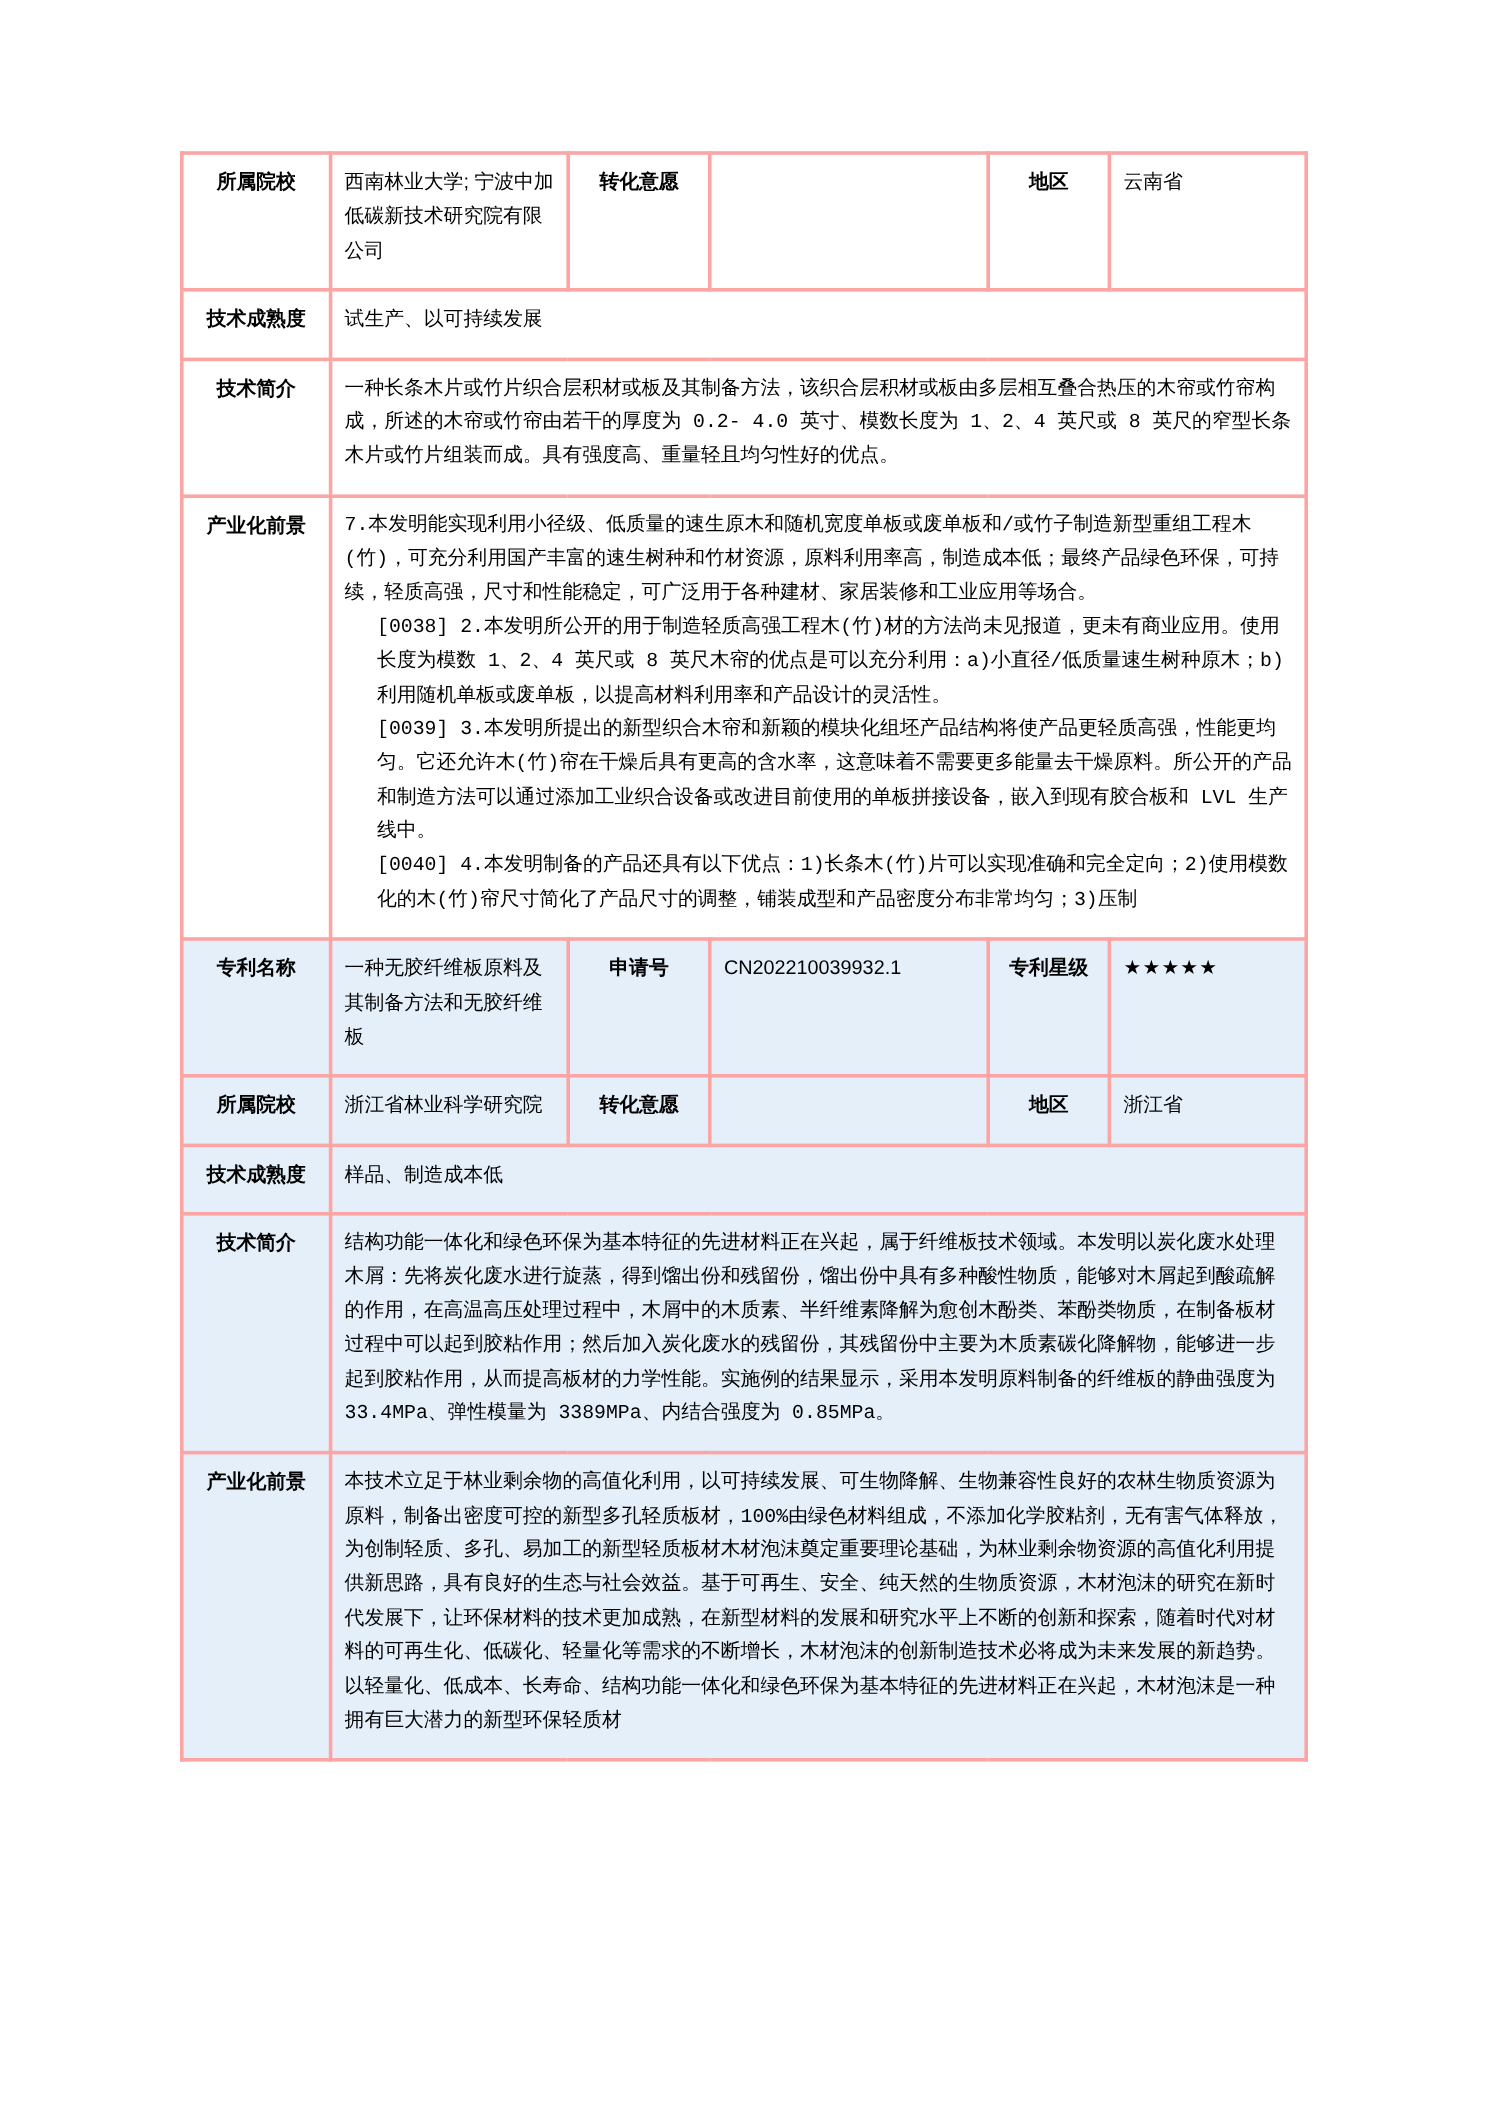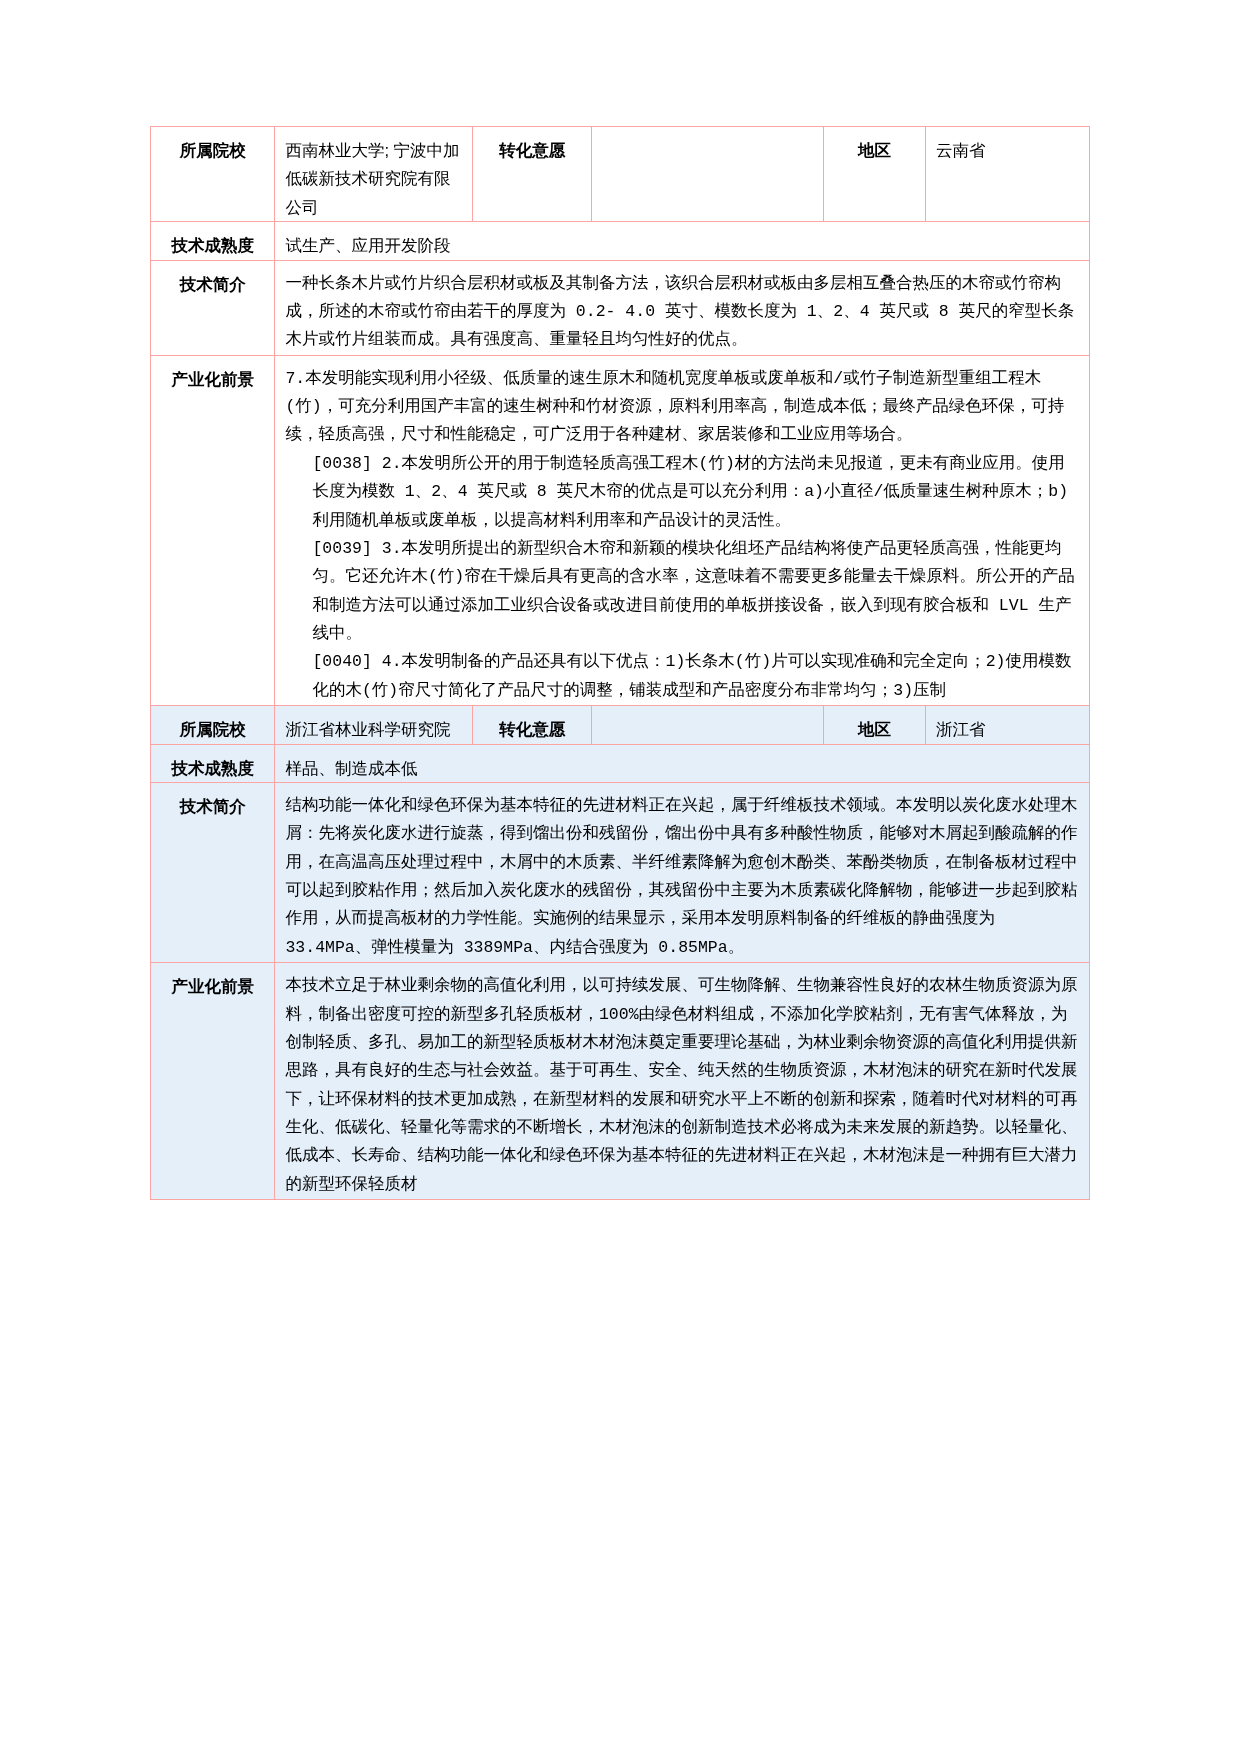--- a/index.html
+++ b/index.html
@@ -19,23 +19,23 @@
     height: 1754px;
     box-sizing: border-box;
     padding: 126px 150px 0 150px;
   }
   table.doc {
     width: 940px;
     border-collapse: collapse;
     table-layout: fixed;
   }
   table.doc td {
-    border: 1px solid #fca5a5;
+    border: 3px solid #fca5a5;
     vertical-align: top;
-    padding: 9px 10px 0 10px;
+    padding: 9px 10px 17px 10px;
     font-size: 16.5px;
     line-height: 1.72;
     word-break: break-word;
   }
   td.label {
     font-weight: bold;
     text-align: center;
     white-space: nowrap;
   }
   .shade td {
@@ -83,40 +83,48 @@
         <td class="label">所属院校</td>
         <td>西南林业大学; 宁波中加低碳新技术研究院有限公司</td>
         <td class="label">转化意愿</td>
         <td></td>
         <td class="label">地区</td>
         <td>云南省</td>
       </tr>
 
       <tr>
         <td class="label">技术成熟度</td>
-        <td colspan="5">试生产、应用开发阶段</td>
+        <td colspan="5">试生产、以可持续发展</td>
       </tr>
 
       <tr>
         <td class="label">技术简介</td>
         <td colspan="5" class="cellblock">
           <p class="para">一种长条木片或竹片织合层积材或板及其制备方法，该织合层积材或板由多层相互叠合热压的木帘或竹帘构成，所述的木帘或竹帘由若干的厚度为 0.2- 4.0 英寸、模数长度为 1、2、4 英尺或 8 英尺的窄型长条木片或竹片组装而成。具有强度高、重量轻且均匀性好的优点。</p>
         </td>
       </tr>
 
       <tr>
         <td class="label">产业化前景</td>
         <td colspan="5" class="cellblock">
           <p class="para">7.本发明能实现利用小径级、低质量的速生原木和随机宽度单板或废单板和/或竹子制造新型重组工程木(竹)，可充分利用国产丰富的速生树种和竹材资源，原料利用率高，制造成本低；最终产品绿色环保，可持续，轻质高强，尺寸和性能稳定，可广泛用于各种建材、家居装修和工业应用等场合。</p>
           <p class="para">[0038] 2.本发明所公开的用于制造轻质高强工程木(竹)材的方法尚未见报道，更未有商业应用。使用长度为模数 1、2、4 英尺或 8 英尺木帘的优点是可以充分利用：a)小直径/低质量速生树种原木；b)利用随机单板或废单板，以提高材料利用率和产品设计的灵活性。</p>
           <p class="para">[0039] 3.本发明所提出的新型织合木帘和新颖的模块化组坯产品结构将使产品更轻质高强，性能更均匀。它还允许木(竹)帘在干燥后具有更高的含水率，这意味着不需要更多能量去干燥原料。所公开的产品和制造方法可以通过添加工业织合设备或改进目前使用的单板拼接设备，嵌入到现有胶合板和 LVL 生产线中。</p>
           <p class="para">[0040] 4.本发明制备的产品还具有以下优点：1)长条木(竹)片可以实现准确和完全定向；2)使用模数化的木(竹)帘尺寸简化了产品尺寸的调整，铺装成型和产品密度分布非常均匀；3)压制</p>
         </td>
       </tr>
 
+      <tr class="shade">
+        <td class="label">专利名称</td>
+        <td>一种无胶纤维板原料及其制备方法和无胶纤维板</td>
+        <td class="label">申请号</td>
+        <td>CN202210039932.1</td>
+        <td class="label">专利星级</td>
+        <td class="stars">★★★★★</td>
+      </tr>
 
       <tr class="shade">
         <td class="label">所属院校</td>
         <td>浙江省林业科学研究院</td>
         <td class="label">转化意愿</td>
         <td></td>
         <td class="label">地区</td>
         <td>浙江省</td>
       </tr>
 

